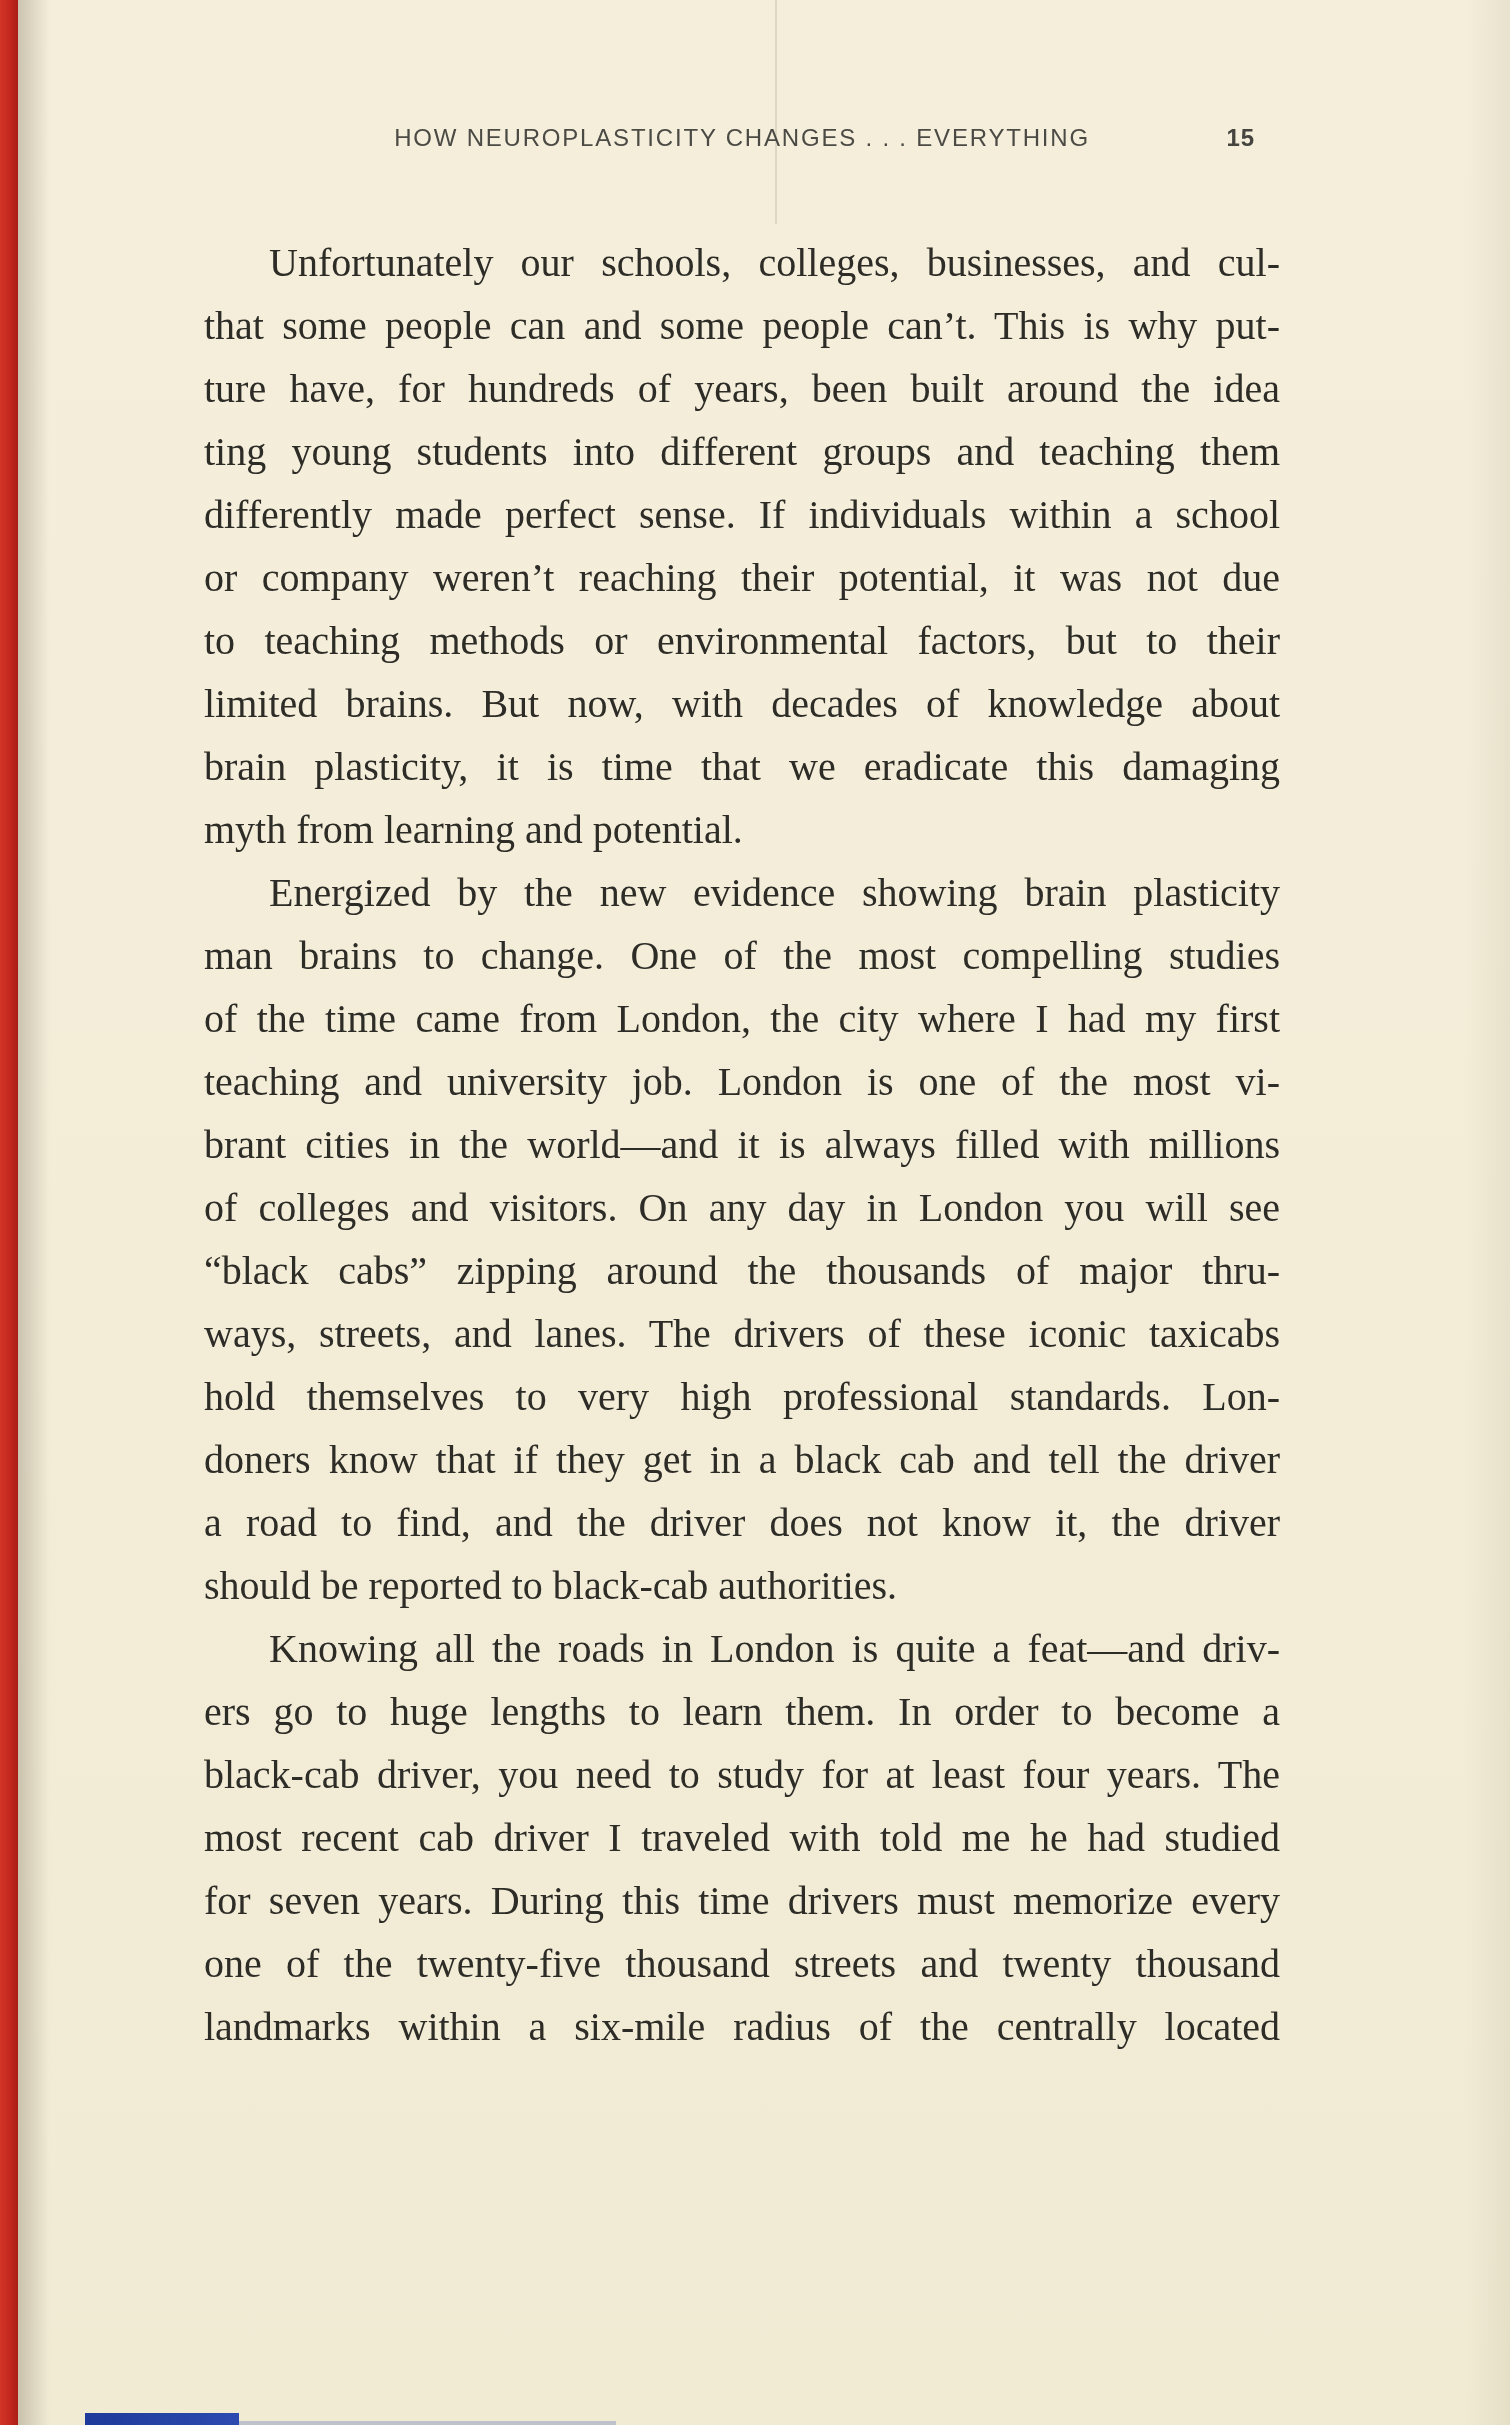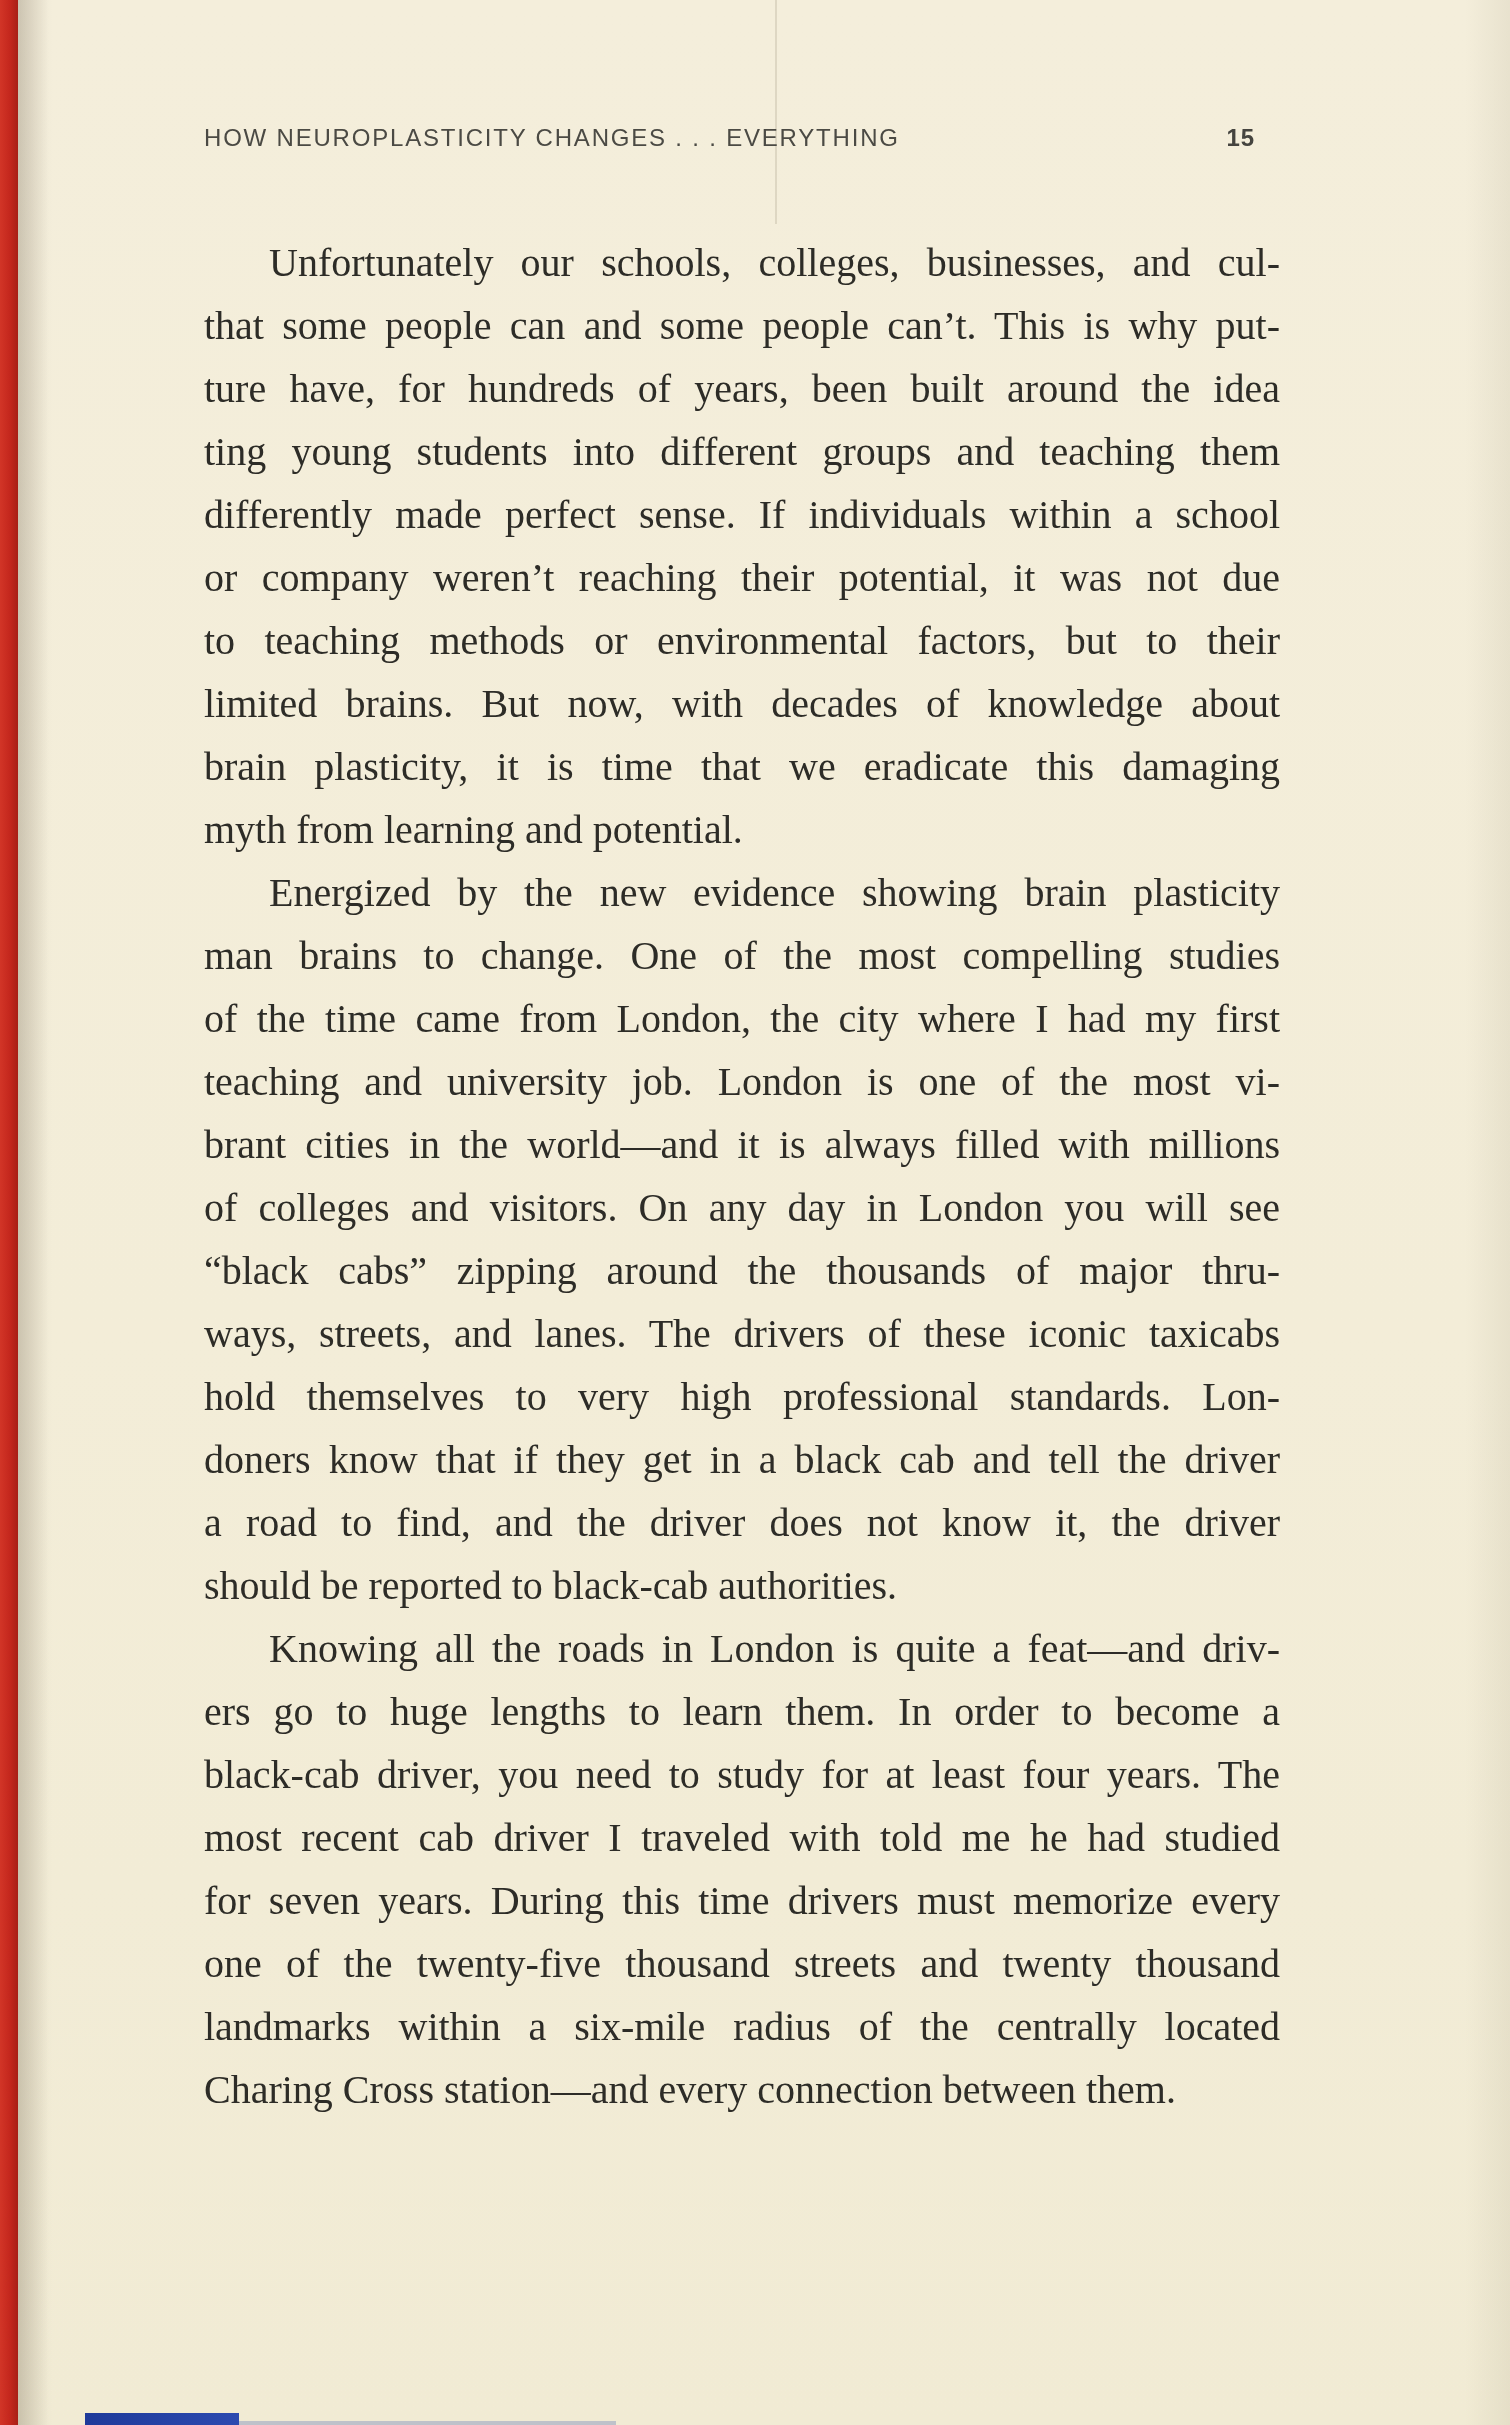--- a/index.html
+++ b/index.html
@@ -41,20 +41,21 @@
   .running-header {
     position: absolute;
     left: 204px;
     top: 124px;
     width: 1076px;
     height: 36px;
     font-family: "Liberation Sans", sans-serif;
     font-size: 24px;
     letter-spacing: 1.8px;
     color: #4b4a44;
+    text-align: center;
   }
   .running-header .page-number {
     position: absolute;
     right: 25px;
     top: 0;
     letter-spacing: 0.9px;
     font-weight: bold;
     color: #45443f;
   }
   .body-text {
@@ -147,21 +148,20 @@
         <div class="line last">should be reported to black-cab authorities.</div>
       </div>
       <div class="paragraph">
         <div class="line first">Knowing all the roads in London is quite a feat—and driv-</div>
         <div class="line">ers go to huge lengths to learn them. In order to become a</div>
         <div class="line">black-cab driver, you need to study for at least four years. The</div>
         <div class="line">most recent cab driver I traveled with told me he had studied</div>
         <div class="line">for seven years. During this time drivers must memorize every</div>
         <div class="line">one of the twenty-five thousand streets and twenty thousand</div>
         <div class="line">landmarks within a six-mile radius of the centrally located</div>
-        <div class="line last">Charing Cross station—and every connection between them.</div>
       </div>
     </div>
 
   <div class="bottom-strip"></div>
   <div class="bottom-strip-faint"></div>
 
 </div>
 
 
 </body></html>

